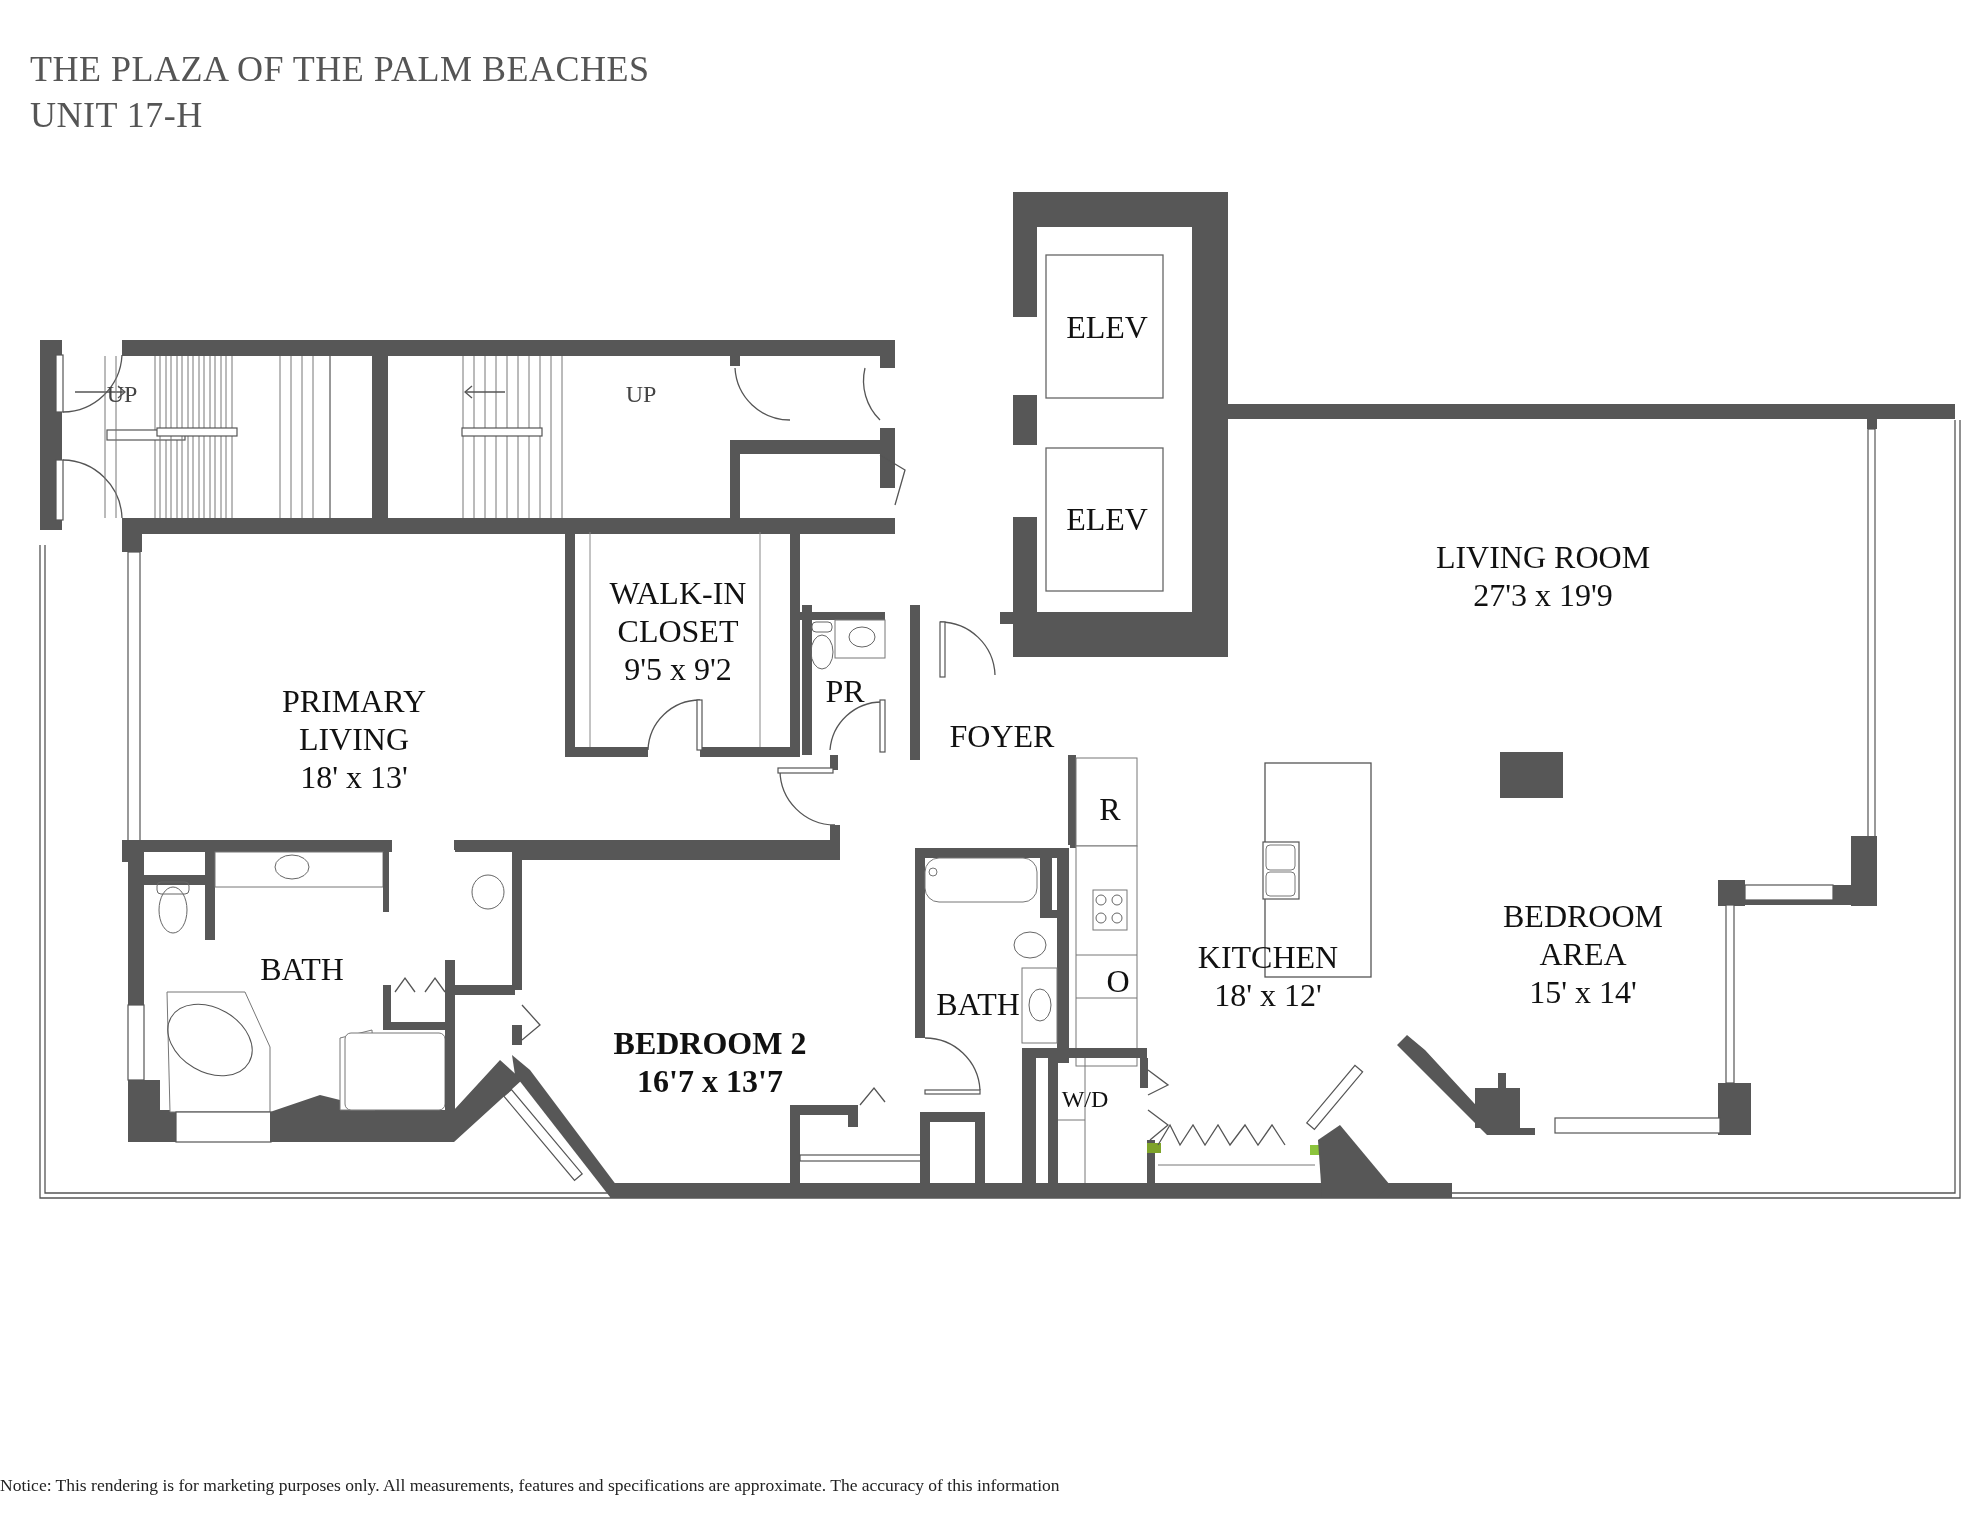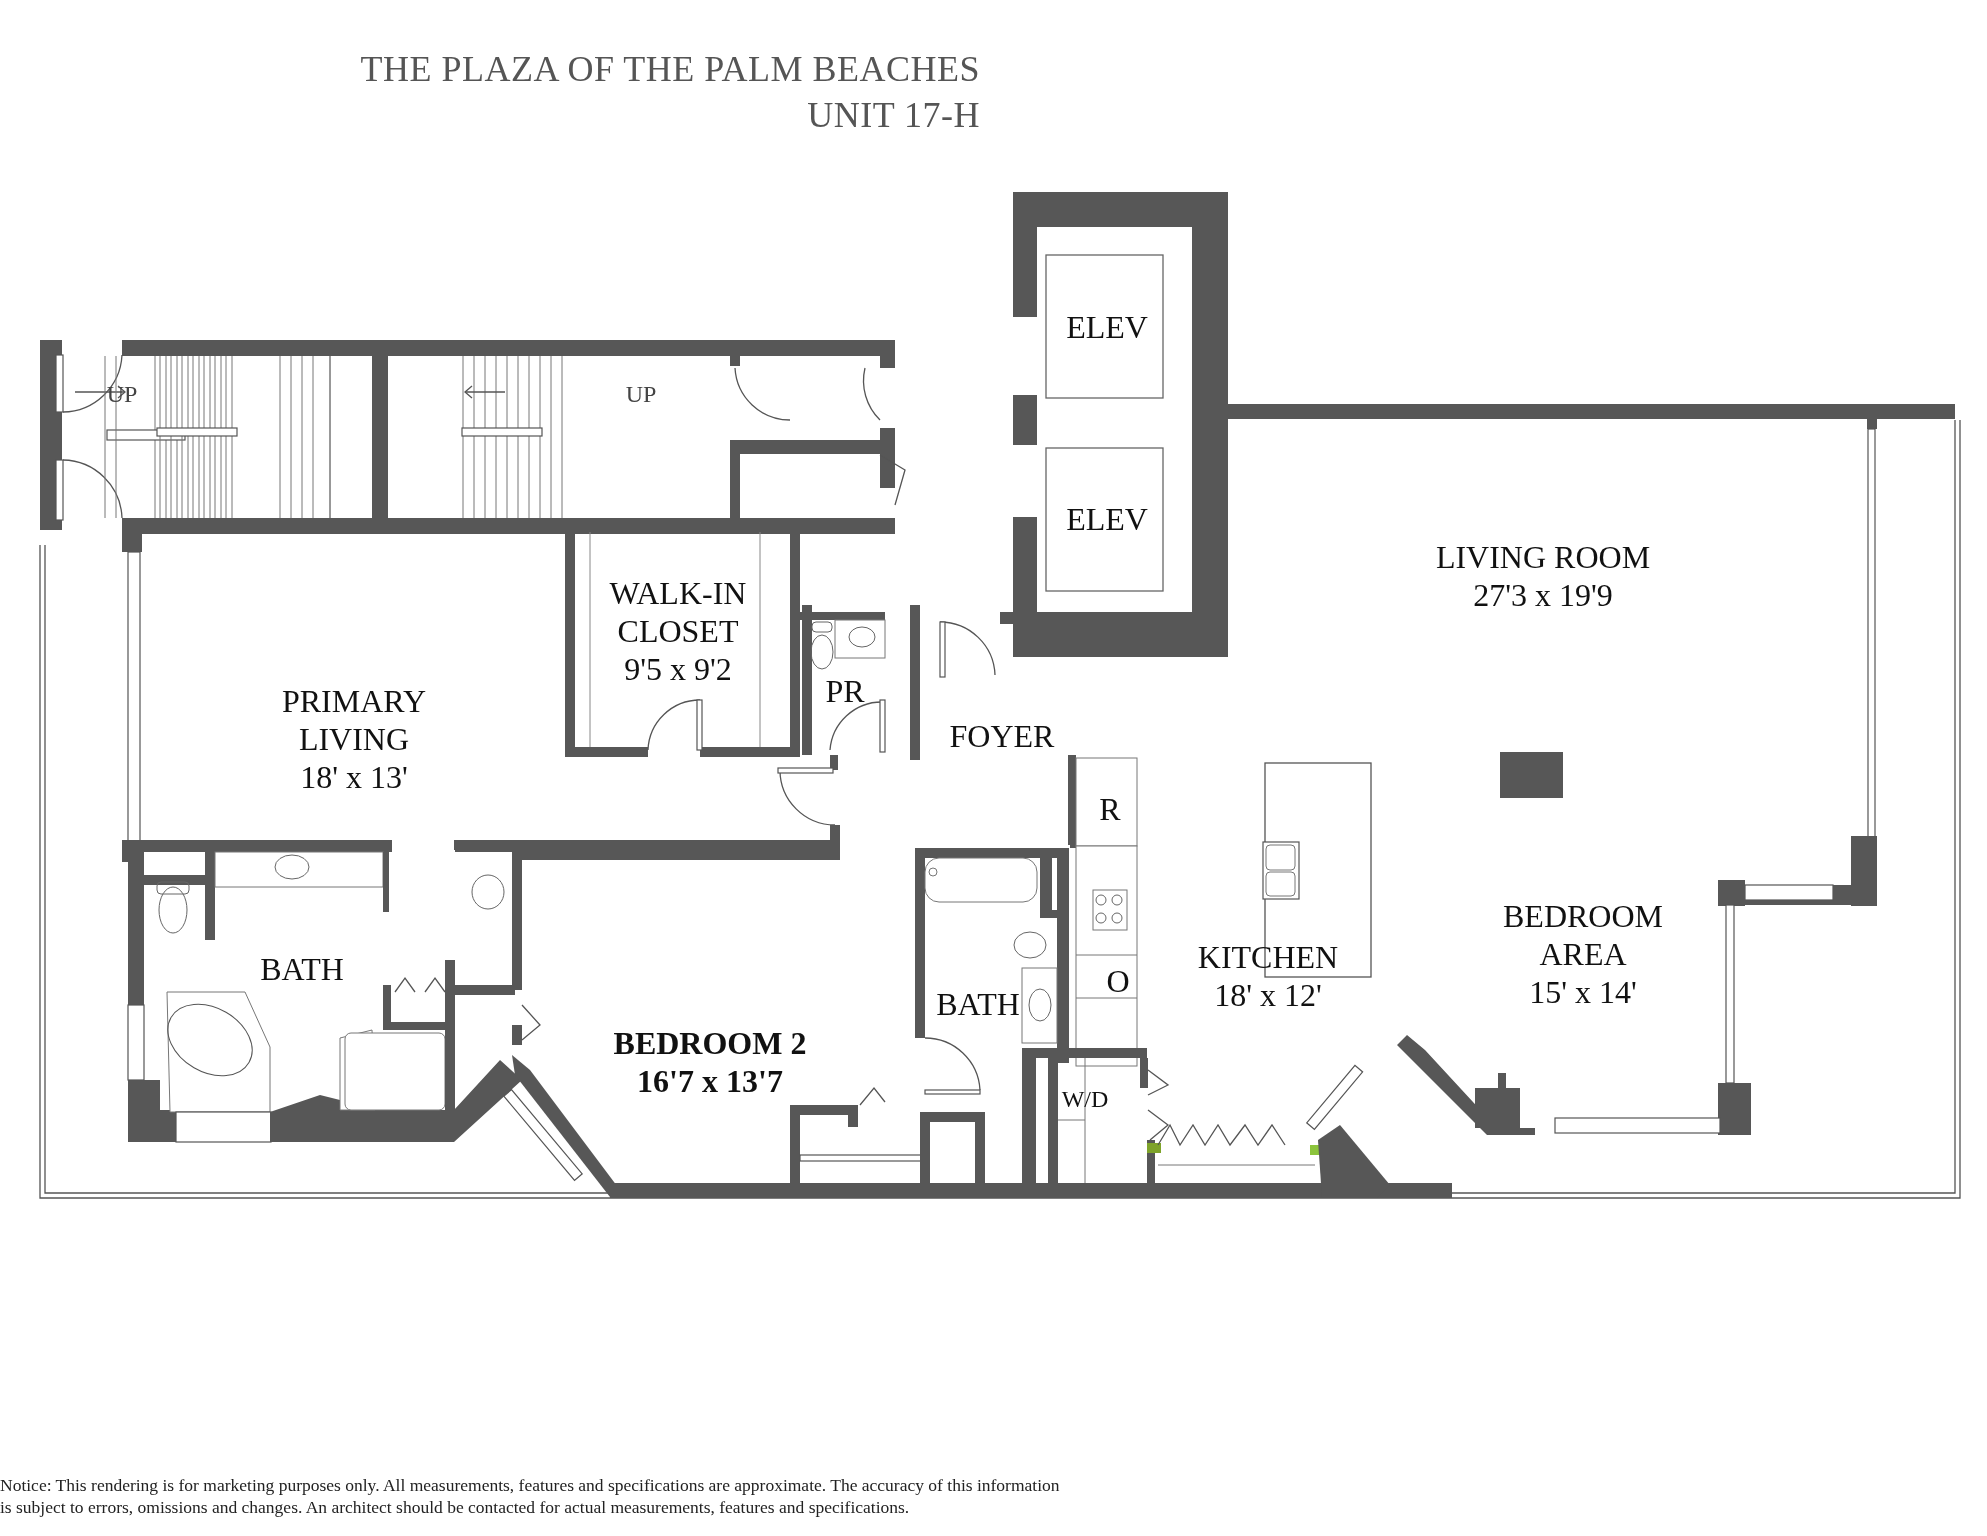--- a/index.html
+++ b/index.html
@@ -1,17 +1,17 @@
 <!DOCTYPE html>
 <html><head>
 <meta charset="utf-8">
 <style>
   html, body { margin: 0; padding: 0; background: #ffffff; }
   body { width: 1987px; height: 1536px; position: relative; overflow: hidden; font-family: "Liberation Serif", serif; }
-  .title { position: absolute; left: 0; width: 980px; text-align: right; color: #555555; font-family: "Liberation Serif", serif; font-size: 36px; letter-spacing: 0.5px; }
+  .title { position: absolute; left: 0; width: 980px; text-align: left; color: #555555; font-family: "Liberation Serif", serif; font-size: 36px; letter-spacing: 0.5px; padding-left: 30px; }
   .t1 { top: 48px; }
   .t2 { top: 94px; }
   svg.plan { position: absolute; left: 0; top: 0; }
   .wall { fill: #575757; }
   .thin { fill: none; stroke: #555; stroke-width: 1.3; }
   .win { fill: #fff; stroke: #555; stroke-width: 1.2; }
   .lbl { position: absolute; text-align: center; color: #111; font-family: "Liberation Serif", serif; font-size: 32px; line-height: 38px; white-space: nowrap; transform: translateX(-50%); }
   .lbl span { display: block; }
   .small { font-size: 24px; line-height: 28px; color: #444; }
   .notice { position: absolute; left: 0; width: 1987px; top: 1474px; font-family: "Liberation Serif", serif; font-size: 17.5px; line-height: 22px; color: #222; }
@@ -329,14 +329,13 @@
 </div>
 
 <div class="lbl" style="left:978px; top:985px;">BATH</div>
 
 <div class="lbl" style="left:1110px; top:790px;">R</div>
 <div class="lbl" style="left:1118px; top:962px;">O</div>
 <div class="lbl small" style="left:1085px; top:1085px; color:#111;">W/D</div>
 
 <div class="notice">
   <div>Notice: This rendering is for marketing purposes only. All measurements, features and specifications are approximate. The accuracy of this information</div>
-  <div>is subject to errors, omissions and changes. An architect should be contacted for actual measurements, features and specifications.</div>
 </div>
 
 </body></html>

